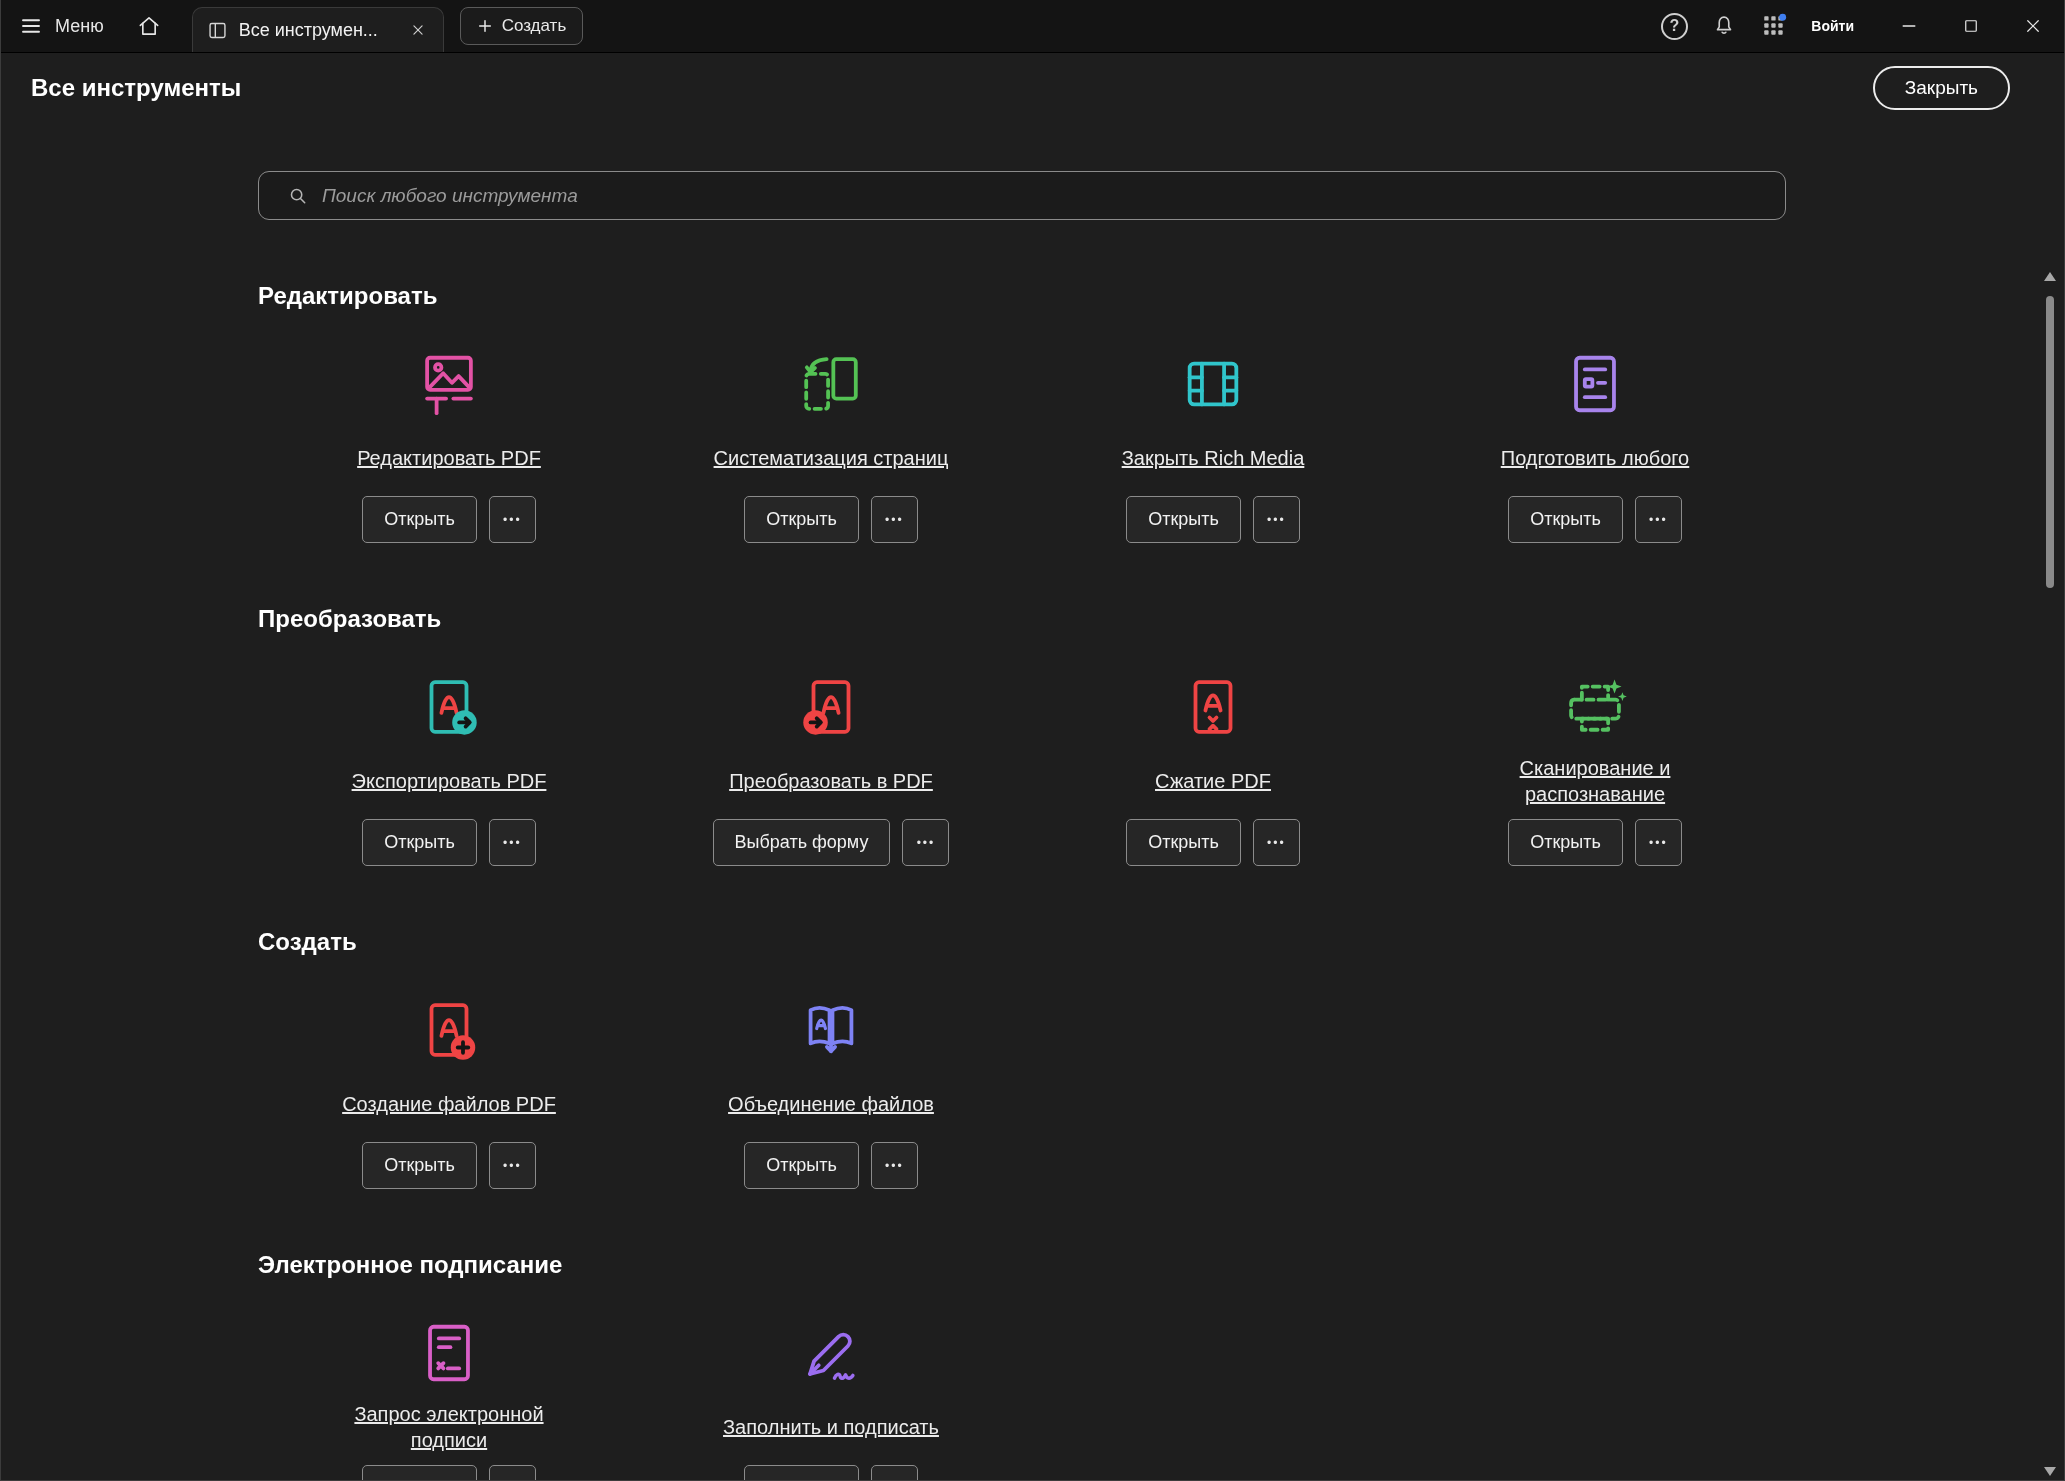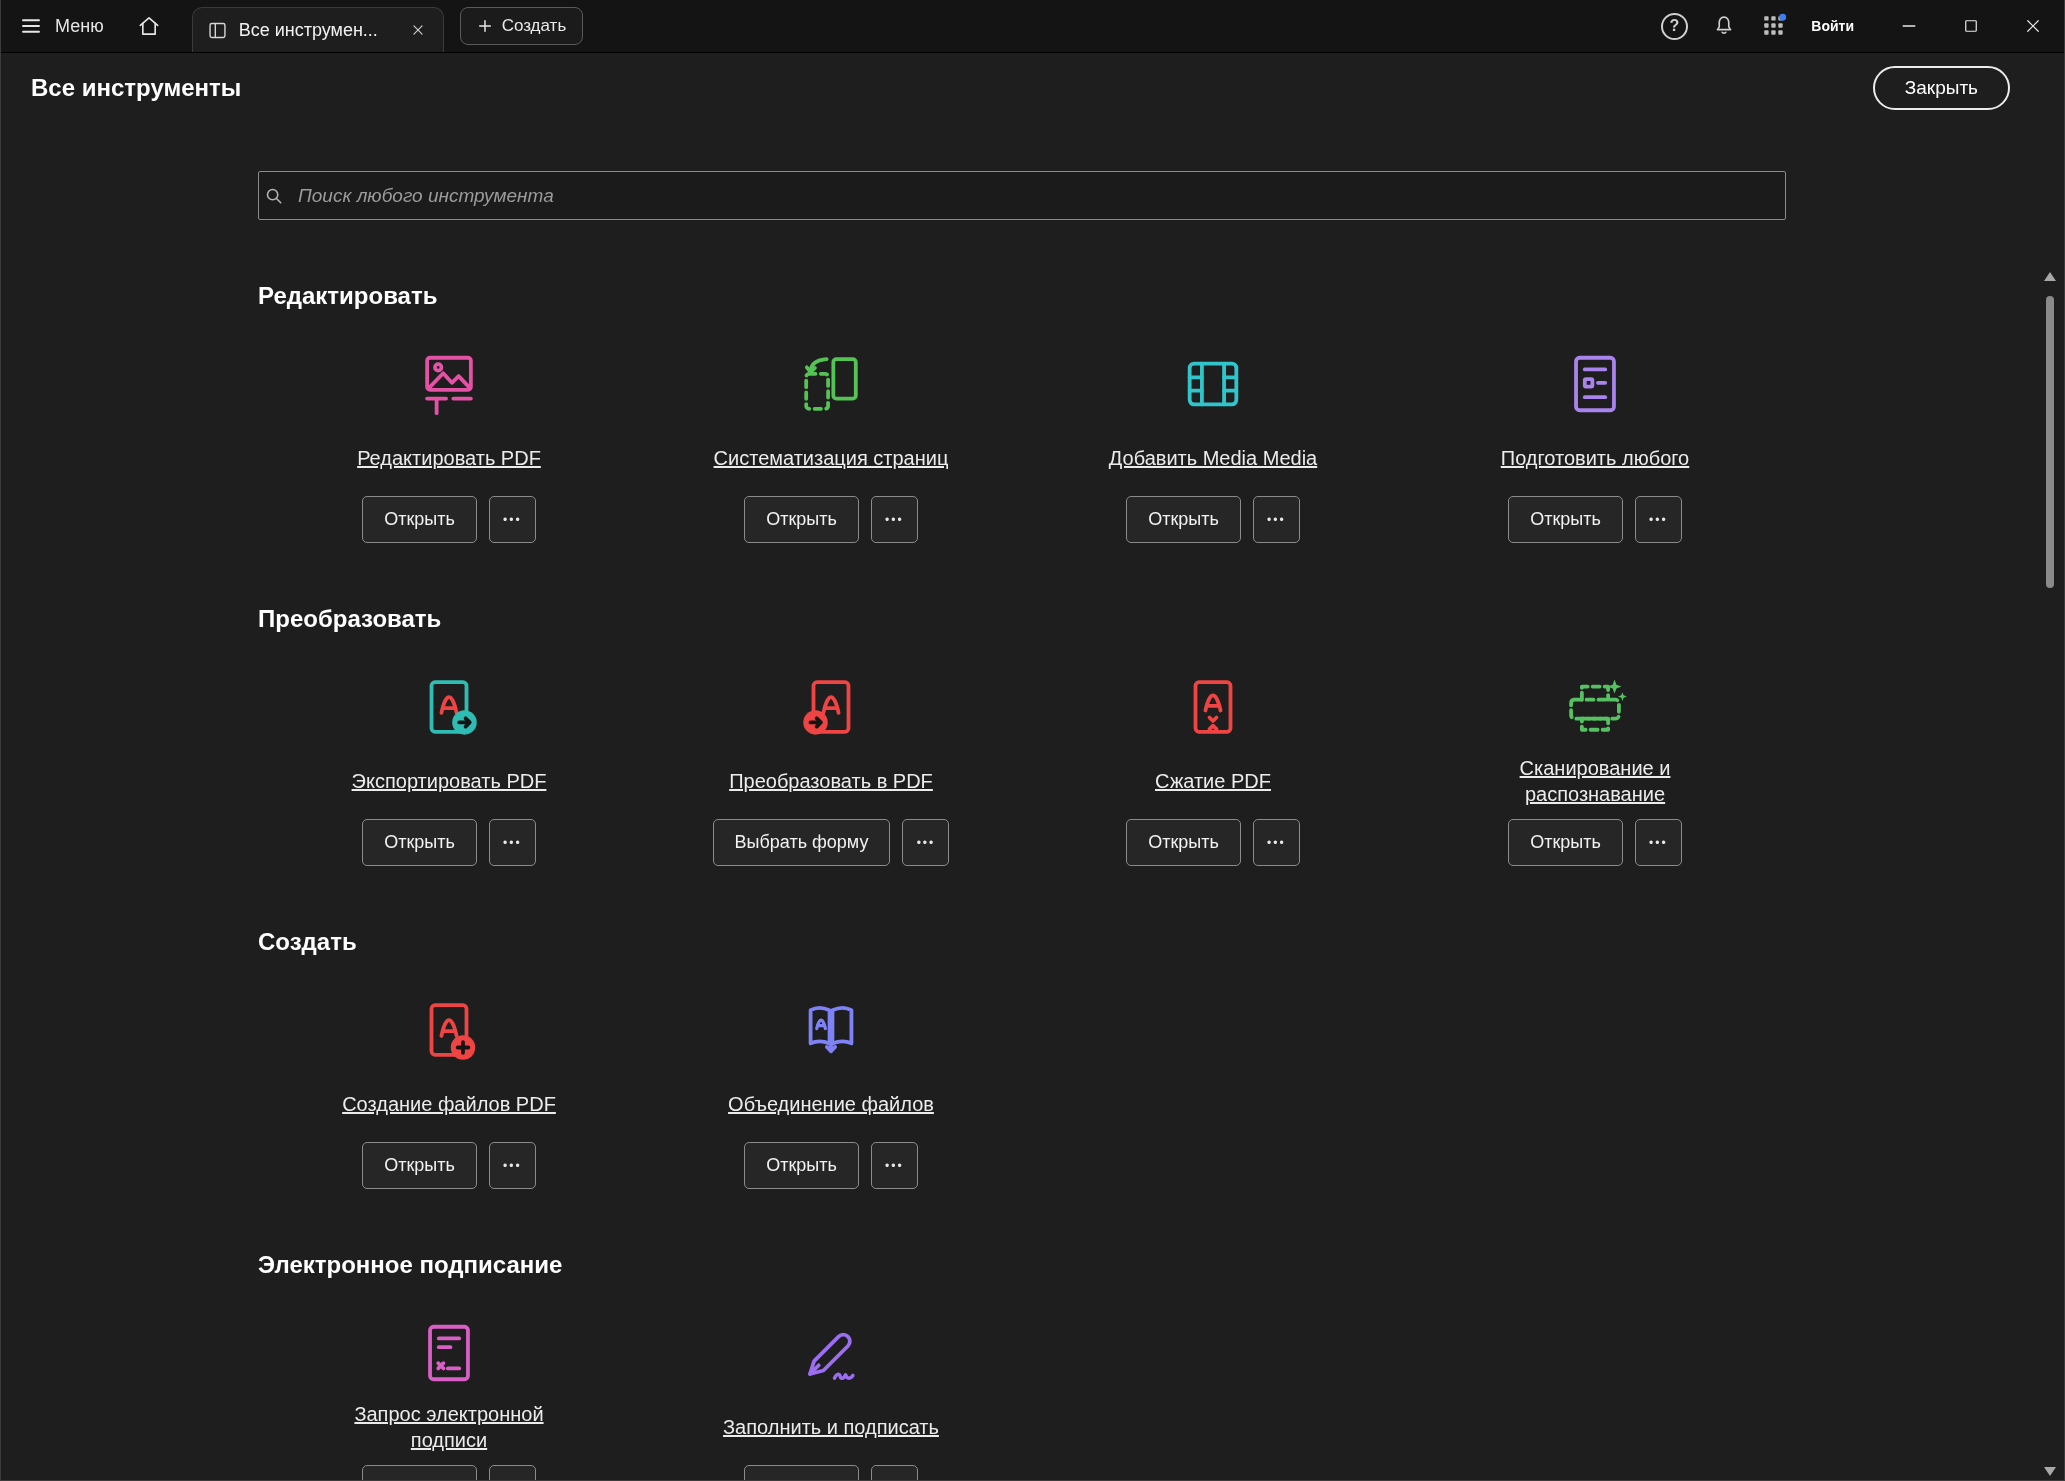--- a/index.html
+++ b/index.html
@@ -28,22 +28,22 @@
   .win-btn { width:62px; height:53px; display:flex; align-items:center; justify-content:center; color:#e8e8e8; }
 
   
   .header { height:69px; display:flex; align-items:center; padding:0 30px; background:#1e1e1e; }
   .header-title { font-size:24px; font-weight:700; }
   .close-pill { margin-left:auto; margin-right:24px; border:2px solid #ececec; border-radius:23px; padding:9px 30px;
                 font-size:19px; color:#fff; background:transparent; font-family:Liberation Sans, sans-serif; }
 
   
   .content { margin-left:257px; width:1528px; }
-  .search-bar { margin-top:49px; height:49px; border:1px solid #8b8b8b; border-radius:2px; display:flex;
-                align-items:center; gap:13px; padding:0 4px; background:#1b1b1b; }
+  .search-bar { margin-top:49px; height:49px; border:1px solid #8b8b8b; border-radius:11px; display:flex;
+                align-items:center; gap:13px; padding:0 28px; background:#1b1b1b; }
   .search-bar svg { flex:0 0 auto; color:#b5b5b5; }
   .search-bar input { flex:1; border:none; outline:none; background:transparent; color:#dddddd; font-size:19px;
                       font-style:italic; font-family:inherit; }
   .search-bar input::placeholder { color:#9b9b9b; font-style:italic; }
 
   .section { margin-top:62px; }
   .section:first-of-type { margin-top:50px; }
   .section-title { font-size:24px; font-weight:700; margin-bottom:38px; color:#fff; }
   .tool-grid { display:grid; grid-template-columns:repeat(4,1fr); }
   .tool-card { display:flex; flex-direction:column; align-items:center; }
@@ -239,21 +239,21 @@
             <svg width="70" height="70" viewBox="0 0 24 24" stroke="currentColor" stroke-width="1.3" fill="none" stroke-linecap="round" stroke-linejoin="round">
               <rect x="4" y="5" width="16" height="14" rx="1.5"></rect>
               <path d="M8.2 5 V19"></path>
                 <path d="M15.8 5 V19"></path>
               <path d="M4 9.7 H8.2"></path>
                 <path d="M4 14.3 H8.2"></path>
               <path d="M15.8 9.7 H20"></path>
                 <path d="M15.8 14.3 H20"></path>
             </svg>
           </div>
-          <div class="tool-label">Добавить Media Media</div>
+          <div class="tool-label">Закрыть Rich Media</div>
           <div class="tool-actions">
             <button class="btn">Открыть</button>
             <button class="btn more-btn">
                 <span class="more-dots">•••</span>
               </button>
           </div>
         </div>
 
         <div class="tool-card">
           <div class="tool-icon" style="color: rgb(168, 132, 236);">

